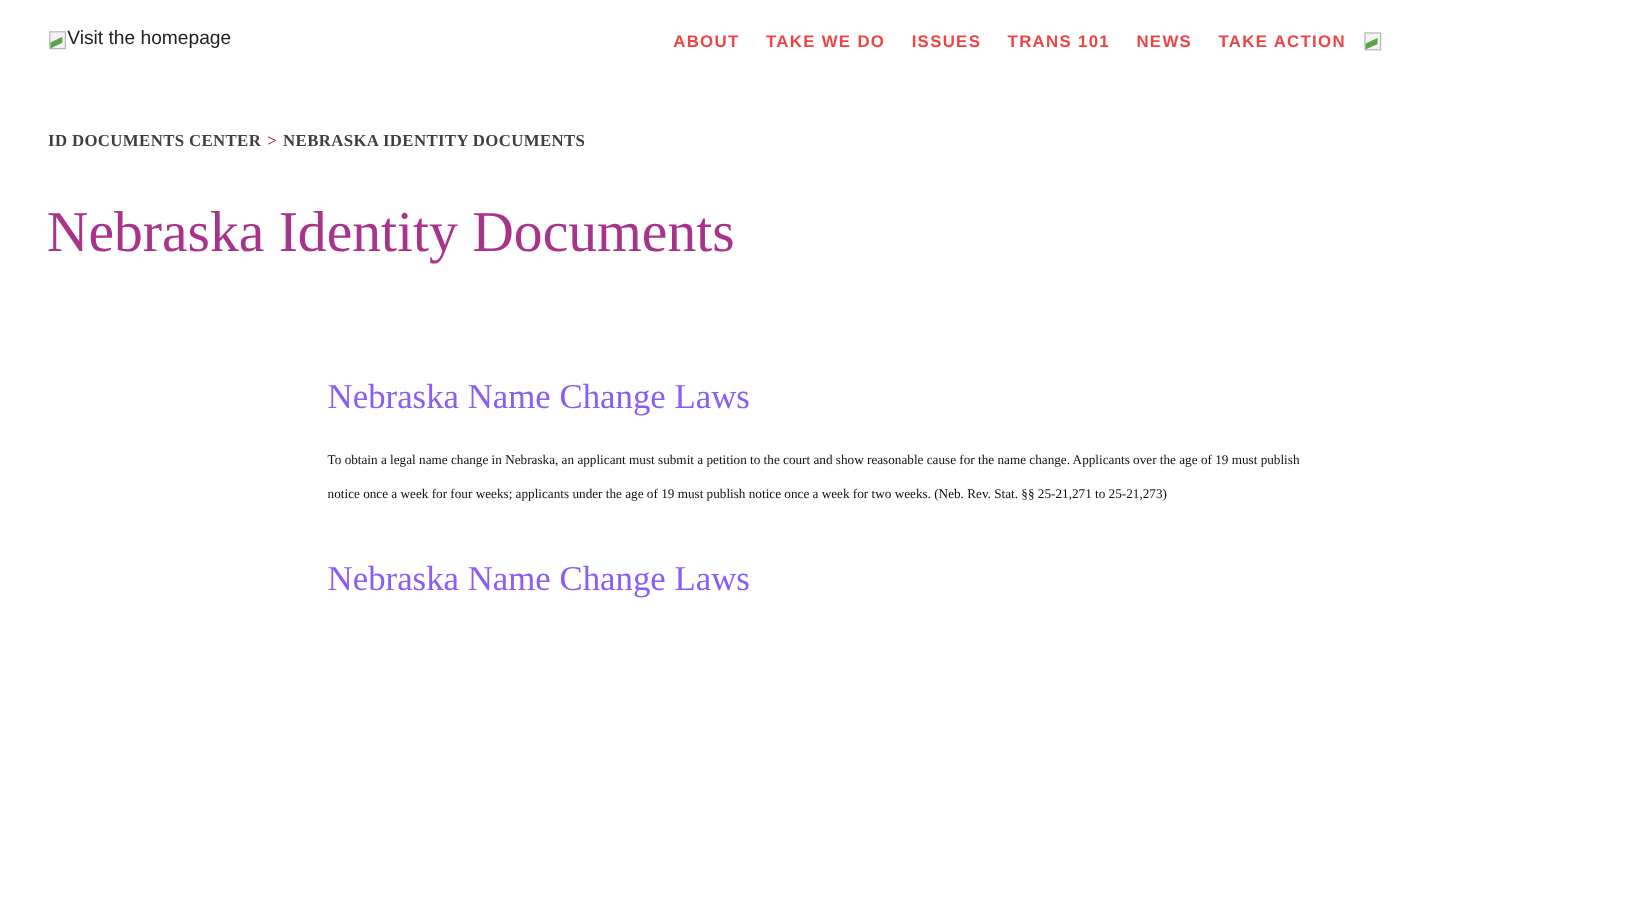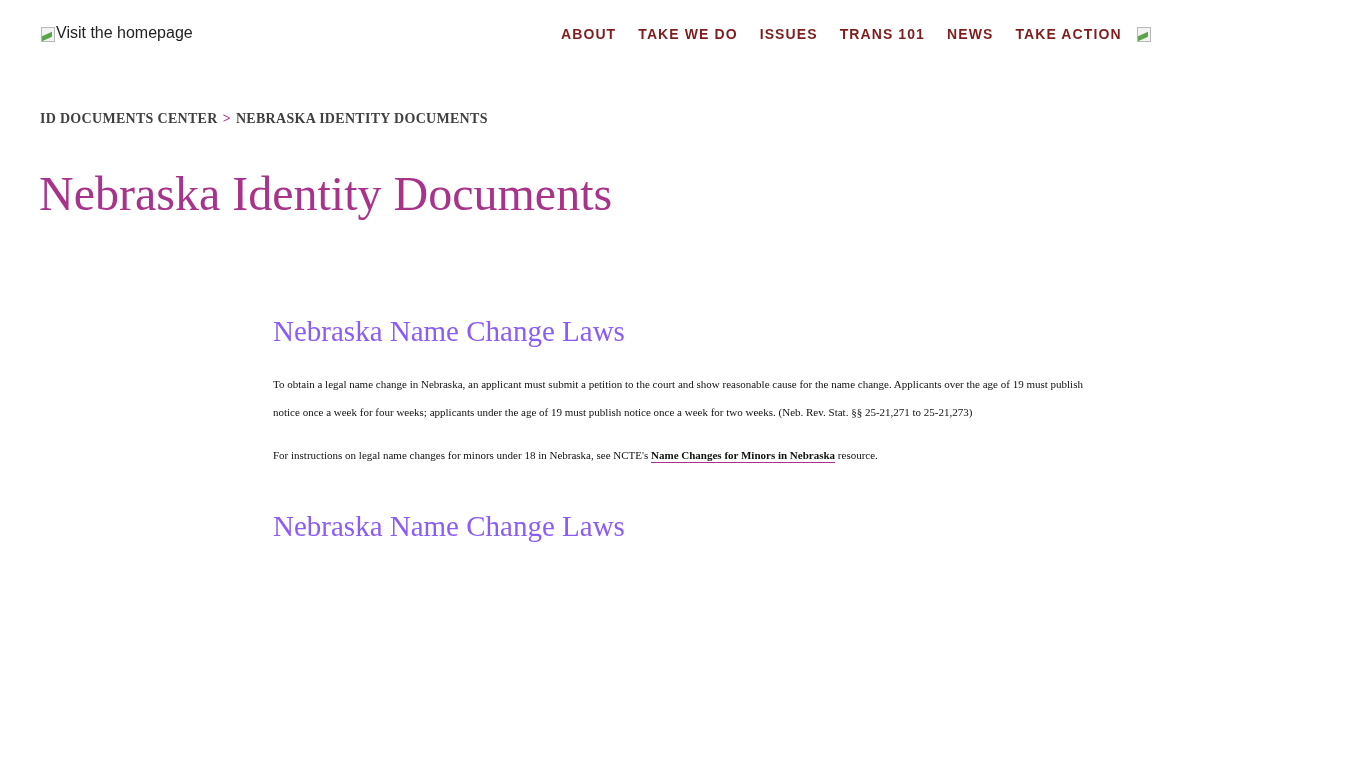--- a/index.html
+++ b/index.html
@@ -1,31 +1,31 @@
 <!DOCTYPE html>
 <html><head>
   <meta charset="utf-8">
   <style>
     * { box-sizing: border-box; margin: 0; padding: 0; }
     html, body { width: 1366px; height: 768px; overflow: hidden; background: #ffffff; }
     body { font-family: "Liberation Serif", serif; color: #111; position: relative; }
 
     .header { position: absolute; top: 0; left: 0; width: 1366px; height: 72px; }
-    .logo { position: absolute; left: 40px; top: 24px; display: flex; align-items: flex-end;
+    .logo { position: absolute; left: 40px; top: 24px; display: flex; align-items: center;
             font-family: "Liberation Sans", sans-serif; font-size: 16px; color: #222; }
     .broken-img { display: inline-block; width: 16px; height: 16px; position: relative; margin-right: 0px; }
     .broken-img::before { content: ""; position: absolute; left: 1px; top: 1px; width: 12px; height: 13px;
             border: 1px solid #b8b8b8; background: #f3f3f3; }
     .broken-img::after { content: ""; position: absolute; left: 2px; top: 8px; width: 10px; height: 5px;
             background: #5ba44a; transform: skewY(-25deg); }
 
     .nav { position: absolute; top: 26px; left: 561px; display: flex; align-items: center;
            font-family: "Liberation Sans", sans-serif; font-weight: bold; font-size: 14px;
            letter-spacing: 1.1px; }
-    .nav a { color: #7f1d1d; text-decoration: none; margin-right: 22px; white-space: nowrap; }
+    .nav a { color: #ef4444; text-decoration: none; margin-right: 22px; white-space: nowrap; }
     .nav .nav-img { position: absolute; left: 575px; top: 0px; }
 
     .donate { position: absolute; left: 1179px; top: 11px; width: 147px; height: 51px;
               border-radius: 26px; background: #ac348e; color: #fff; border: none;
               font-family: "Liberation Serif", serif; font-weight: bold; font-size: 15px;
               letter-spacing: 0.6px; display: flex; align-items: center; justify-content: center; }
 
     .breadcrumb { position: absolute; left: 40px; top: 111px; font-family: "Liberation Serif", serif;
                   font-weight: bold; font-size: 14px; letter-spacing: 0.3px; color: #a23886; }
     .breadcrumb a { color: #404040; text-decoration: none; }
@@ -66,19 +66,18 @@
 <div class="breadcrumb">
   <a>ID DOCUMENTS CENTER</a><span class="sep">&gt;</span><a>NEBRASKA IDENTITY DOCUMENTS</a>
 </div>
 
 <h1 class="page-title">Nebraska Identity Documents</h1>
 
 <main class="content">
   <section>
     <h2>Nebraska Name Change Laws</h2>
     <p>To obtain a legal name change in Nebraska, an applicant must submit a petition to the court and show reasonable cause for the name change. Applicants over the age of 19 must publish notice once a week for four weeks; applicants under the age of 19 must publish notice once a week for two weeks. (Neb. Rev. Stat. §§ 25-21,271 to 25-21,273)</p>
-    <p><span>For instructions on legal name changes for minors under 18 in Nebraska, see NCTE's </span><a>Name Changes for Minors in Nebraska</a><span> resource.</span></p>
   </section>
 
   <section class="section2">
     <h2>Nebraska Name Change Laws</h2>
   </section>
 </main>
 
 </body></html>

